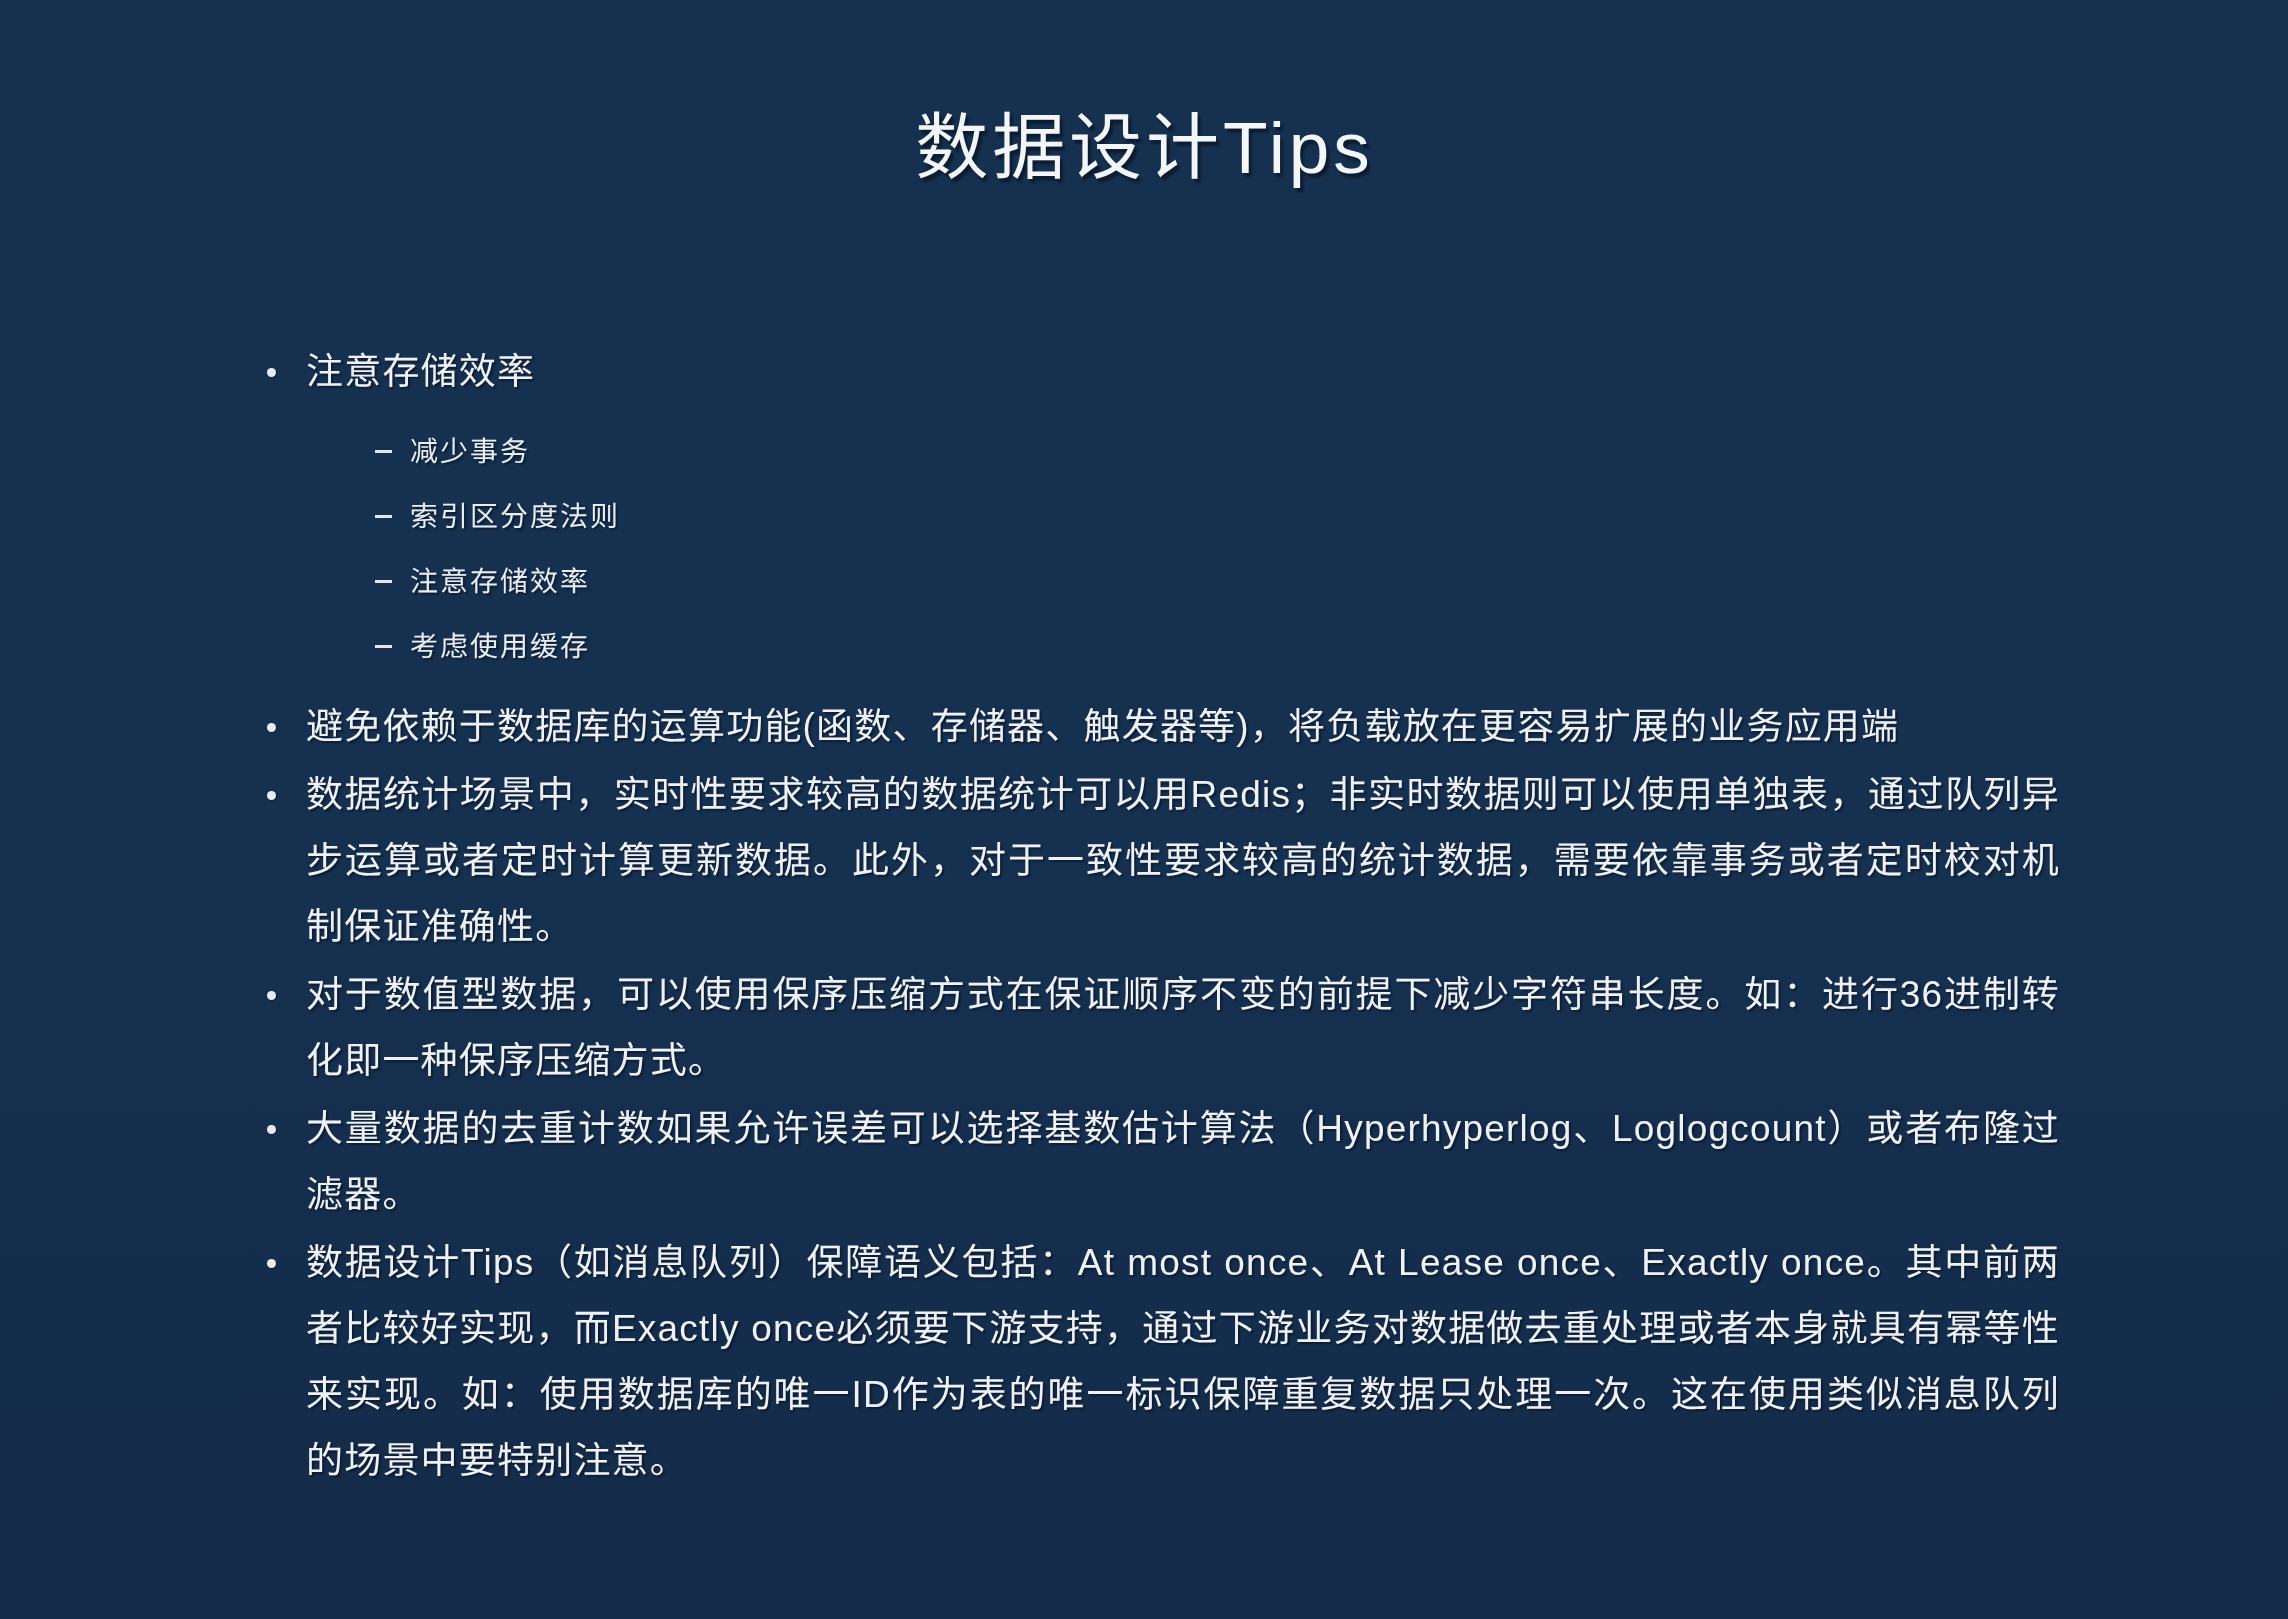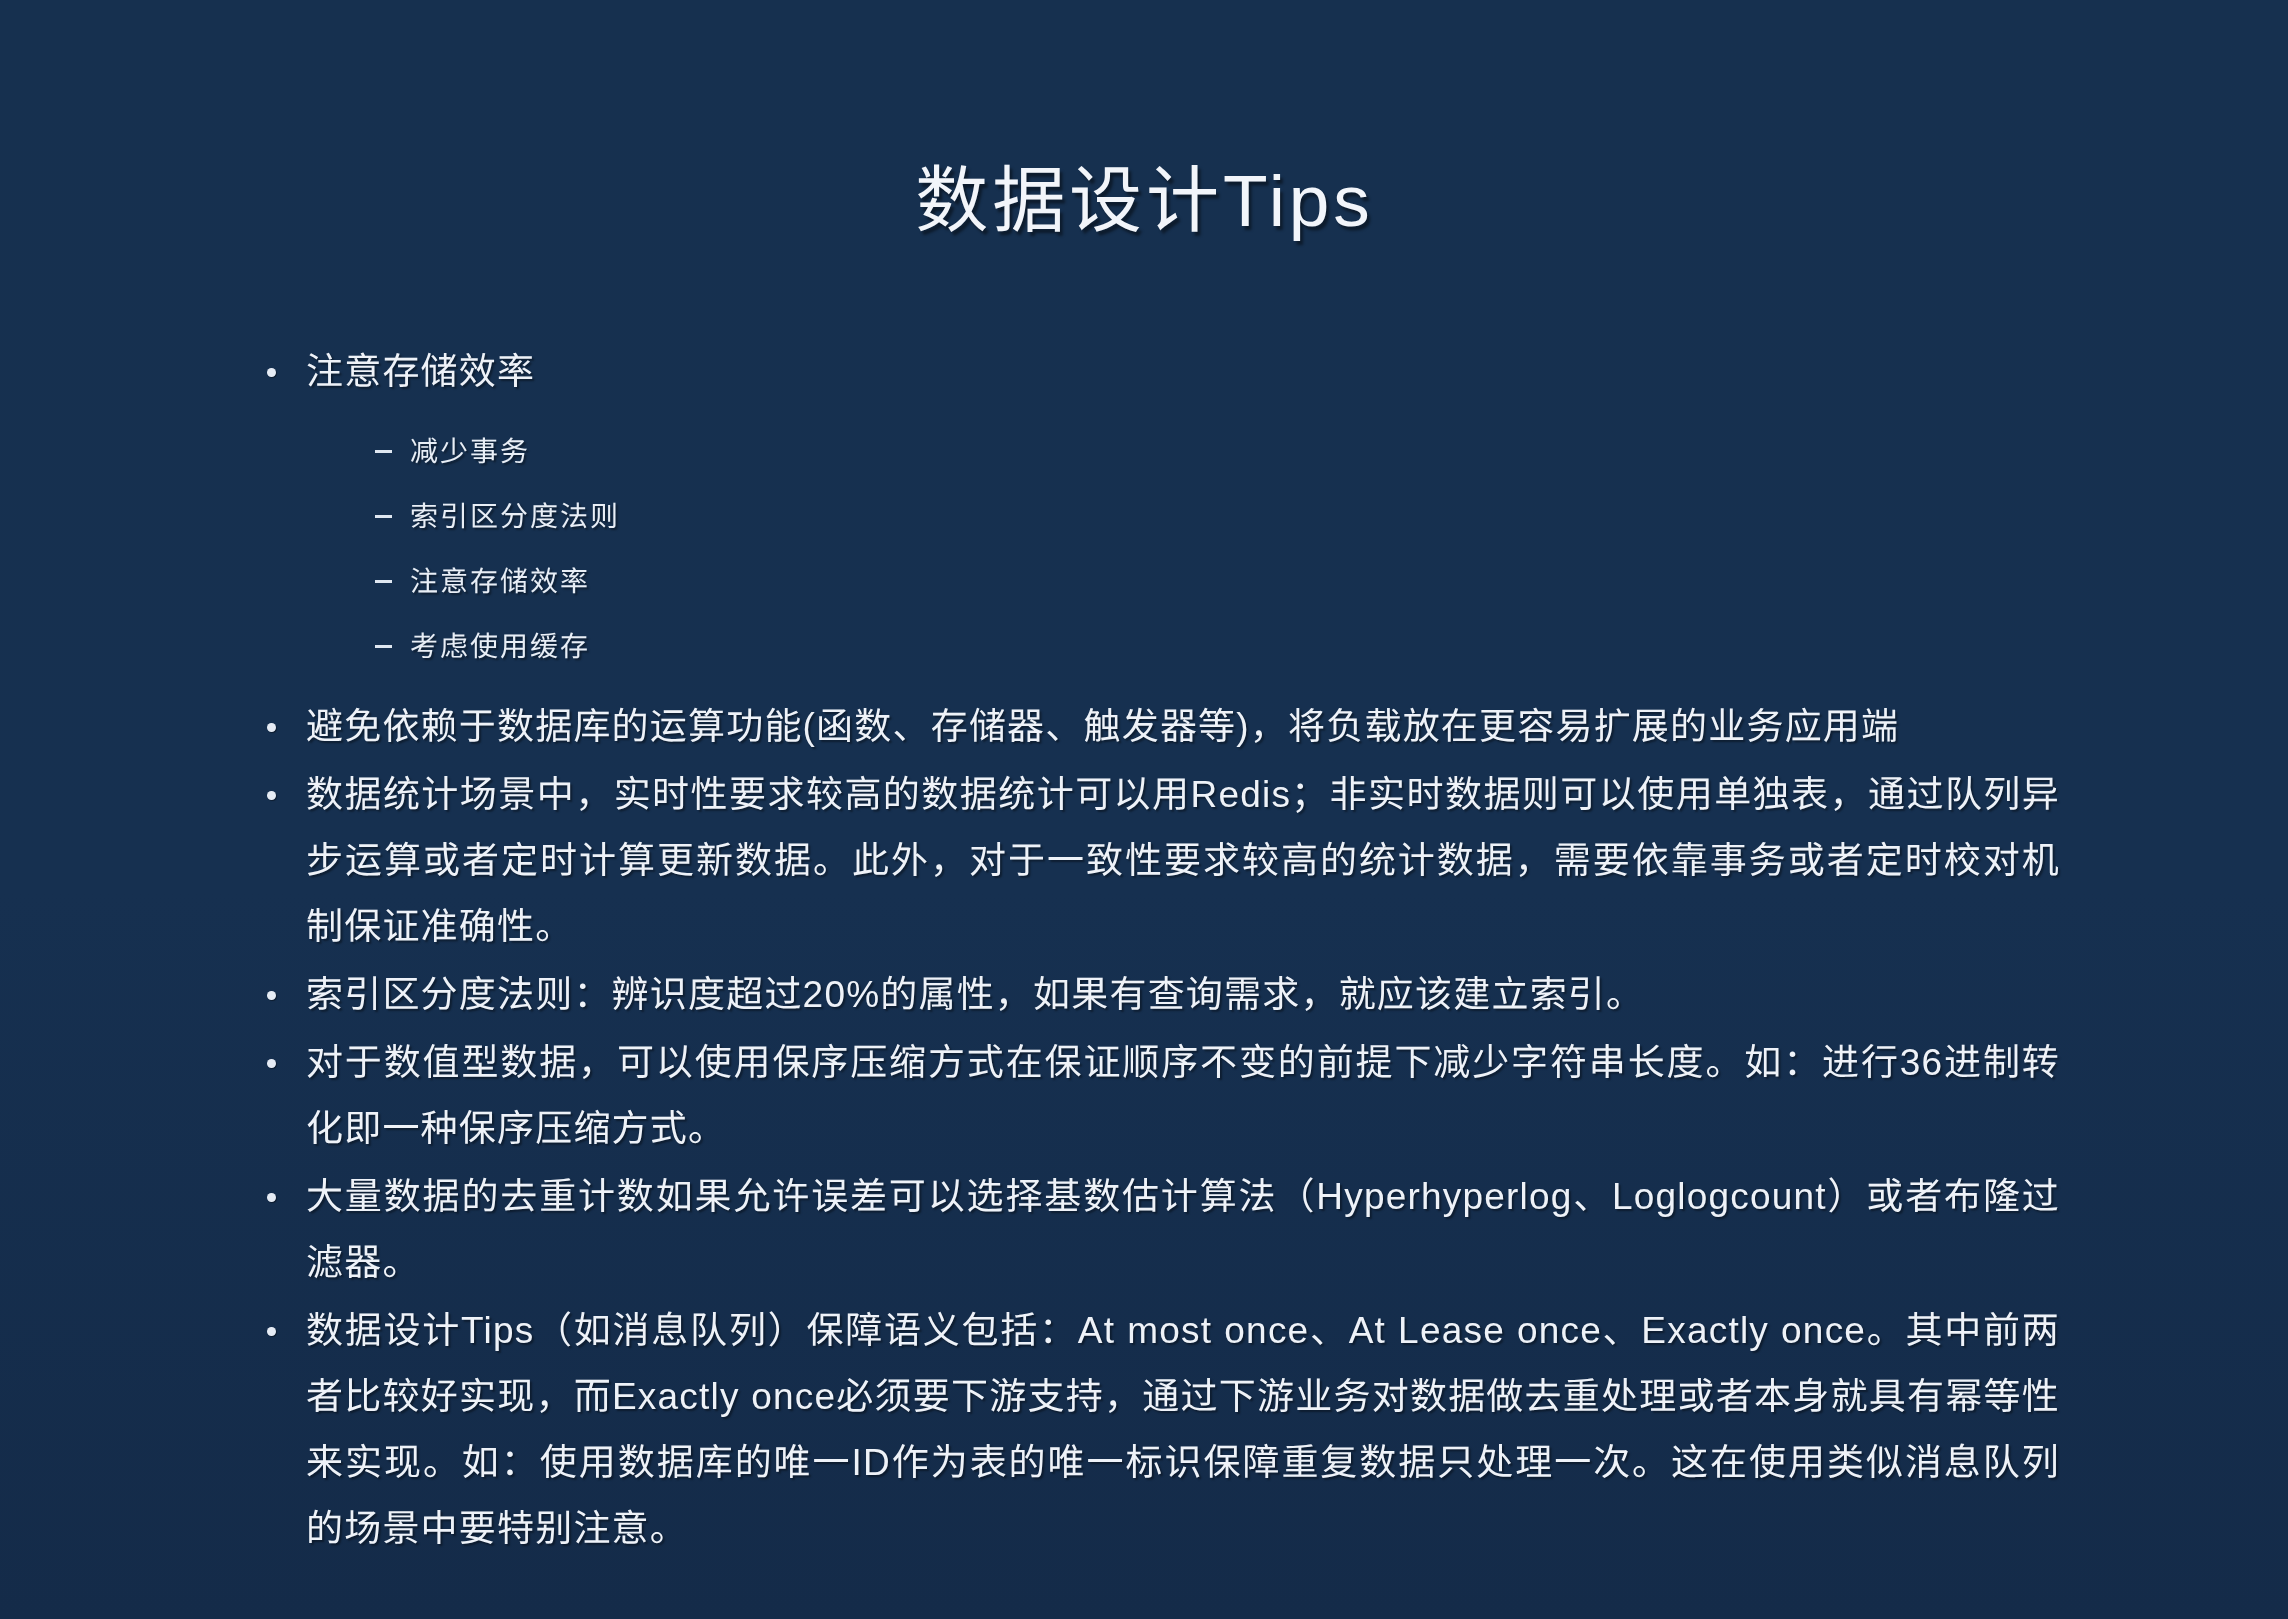--- a/index.html
+++ b/index.html
@@ -24,21 +24,21 @@
     box-sizing: border-box;
     background: #17304f;
     background-image: linear-gradient(180deg, #16304f 0%, #163050 55%, #142b49 100%);
     overflow: hidden;
   }
 
   
   .title-wrap {
     width: 100%;
     text-align: center;
-    padding-top: 115px;
+    padding-top: 62px;
   }
   .slide-title {
     display: inline-block;
     font-size: 73px;
     line-height: 1.0;
     font-weight: 400;
     letter-spacing: 3.9px;
     color: #f2f5fa;
     text-shadow: 2.9px 3.9px 2.9px rgba(0, 0, 0, 0.45);
     white-space: nowrap;
@@ -146,24 +146,20 @@
       <li class="bullet1">
         <span class="dot"></span>
         <span class="txt">避免依赖于数据库的运算功能(函数、存储器、触发器等)，将负载放在更容易扩展的业务应用端</span>
       </li>
 
       <li class="bullet1">
         <span class="dot"></span>
         <span class="txt">数据统计场景中，实时性要求较高的数据统计可以用Redis；非实时数据则可以使用单独表，通过队列异步运算或者定时计算更新数据。此外，对于一致性要求较高的统计数据，需要依靠事务或者定时校对机制保证准确性。</span>
       </li>
 
-      <li class="bullet1">
-        <span class="dot"></span>
-        <span class="txt">索引区分度法则：辨识度超过20%的属性，如果有查询需求，就应该建立索引。</span>
-      </li>
 
       <li class="bullet1">
         <span class="dot"></span>
         <span class="txt">对于数值型数据，可以使用保序压缩方式在保证顺序不变的前提下减少字符串长度。如：进行36进制转化即一种保序压缩方式。</span>
       </li>
 
       <li class="bullet1">
         <span class="dot"></span>
         <span class="txt">大量数据的去重计数如果允许误差可以选择基数估计算法（Hyperhyperlog、Loglogcount）或者布隆过滤器。</span>
       </li>

